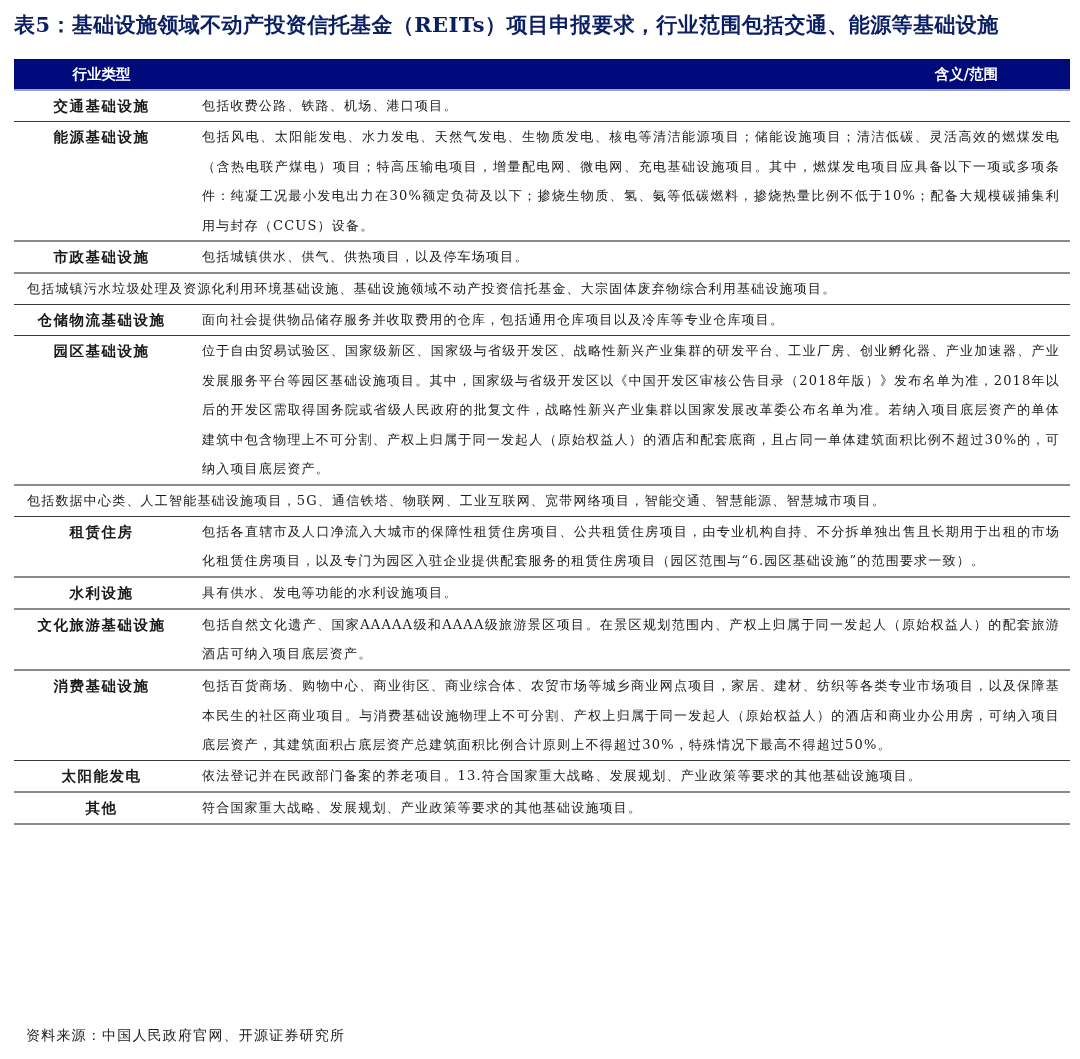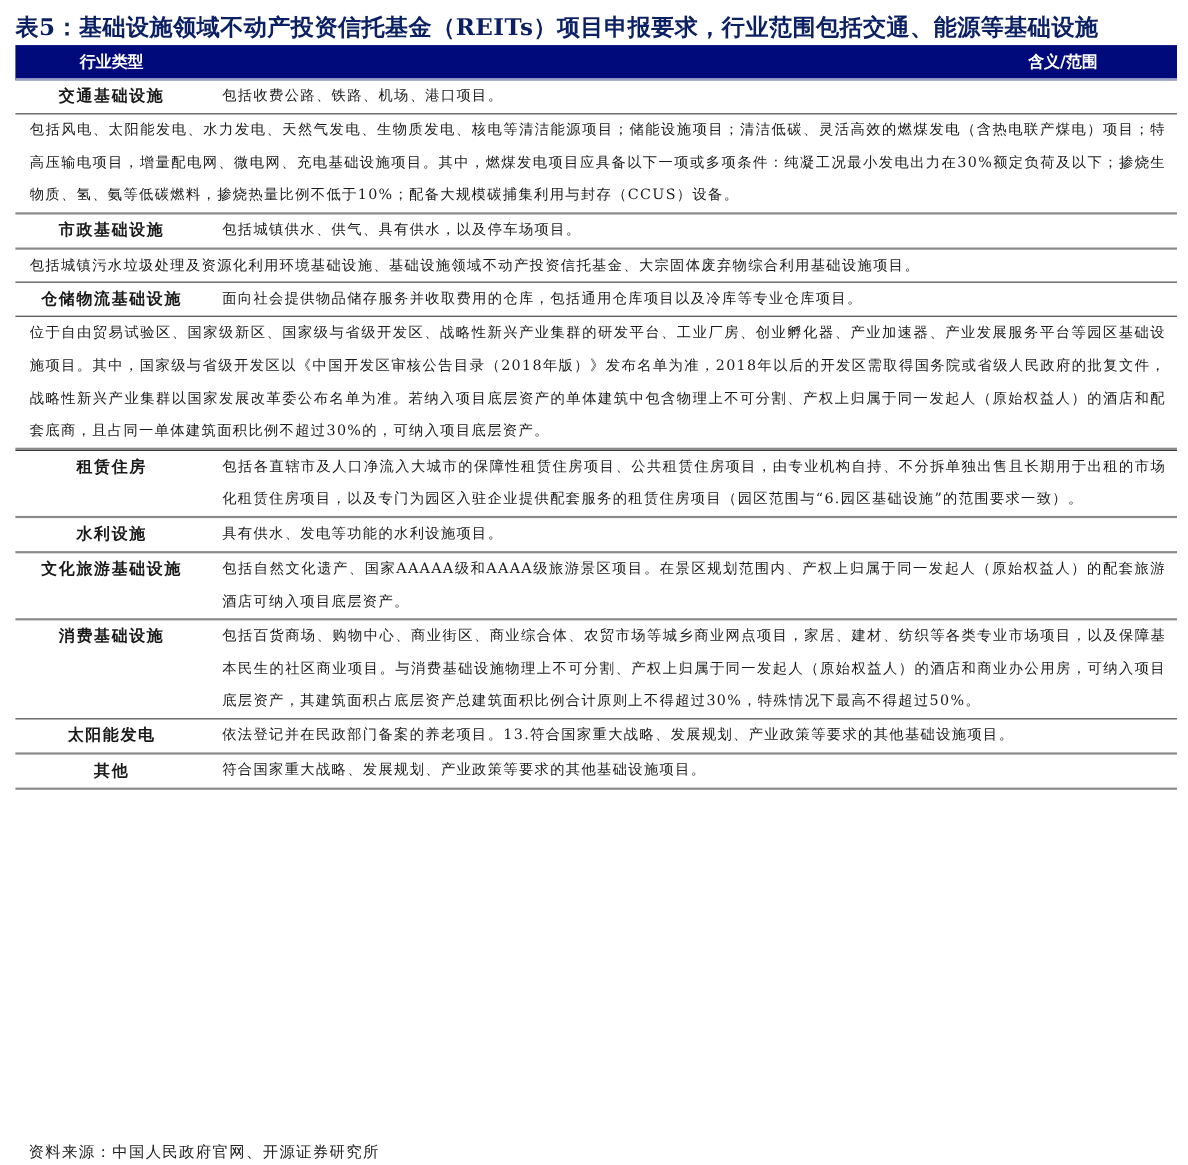--- a/index.html
+++ b/index.html
@@ -7,21 +7,21 @@
       width: 1080px; height: 1059px; overflow: hidden; position: relative;
       font-family: "DejaVu Serif", "Liberation Serif", serif;
       color: #1a1a1a;
     }
     .title {
       position: absolute; left: 14px; top: 13px; width: 1060px;
       font-size: 21px; font-weight: bold; color: #0b1f63;
       letter-spacing: 0.4px; white-space: nowrap; line-height: 24px;
     }
     .table {
-      position: absolute; left: 14px; top: 41px; width: 1056px;
+      position: absolute; left: 14px; top: 59px; width: 1056px;
     }
     .thead {
       display: flex; background: #000a7a; color: #ffffff; height: 30px;
       align-items: center; font-weight: bold; font-size: 14.5px;
       border-bottom: 2px solid #9aa0c8;
     }
     .thead .c1 { width: 175px; text-align: center; }
     .thead .c2 { flex: 1; text-align: right; padding-right: 72px; }
     .row {
       display: flex; border-bottom: 1.5px solid #3a3a3a;
@@ -33,56 +33,59 @@
       letter-spacing: 1.5px;
     }
     .row .c1.normal { font-weight: bold; }
     .row .c2 {
       flex: 1; font-size: 13px; line-height: 29.6px;
       padding-left: 13px; padding-right: 10px;
       letter-spacing: 1.2px; text-align: justify;
     }
     .source {
       position: absolute; left: 26px; top: 1027px;
-      font-size: 14px; letter-spacing: 1.2px; color: #222; margin-top: 12px;
+      font-size: 14px; letter-spacing: 1.2px; color: #222;
     }
   </style>
 </head>
 <body>
 
 <div class="title">表5：基础设施领域不动产投资信托基金（REITs）项目申报要求，行业范围包括交通、能源等基础设施</div>
 
 <div class="table">
   <div class="thead">
     <div class="c1">行业类型</div>
     <div class="c2">含义/范围</div>
   </div>
 
   <div class="row">
     <div class="c1">交通基础设施</div>
     <div class="c2">包括收费公路、铁路、机场、港口项目。</div>
   </div>
   <div class="row gray">
+    <div class="c1">能源基础设施</div>
     <div class="c2">包括风电、太阳能发电、水力发电、天然气发电、生物质发电、核电等清洁能源项目；储能设施项目；清洁低碳、灵活高效的燃煤发电（含热电联产煤电）项目；特高压输电项目，增量配电网、微电网、充电基础设施项目。其中，燃煤发电项目应具备以下一项或多项条件：纯凝工况最小发电出力在30%额定负荷及以下；掺烧生物质、氢、氨等低碳燃料，掺烧热量比例不低于10%；配备大规模碳捕集利用与封存（CCUS）设备。</div>
   </div>
   <div class="row gray">
     <div class="c1">市政基础设施</div>
-    <div class="c2">包括城镇供水、供气、具有供水，以及停车场项目。</div>
+    <div class="c2">包括城镇供水、供气、供热项目，以及停车场项目。</div>
   </div>
   <div class="row">
     <div class="c2">包括城镇污水垃圾处理及资源化利用环境基础设施、基础设施领域不动产投资信托基金、大宗固体废弃物综合利用基础设施项目。</div>
   </div>
   <div class="row">
     <div class="c1">仓储物流基础设施</div>
     <div class="c2">面向社会提供物品储存服务并收取费用的仓库，包括通用仓库项目以及冷库等专业仓库项目。</div>
   </div>
   <div class="row gray">
+    <div class="c1">园区基础设施</div>
     <div class="c2">位于自由贸易试验区、国家级新区、国家级与省级开发区、战略性新兴产业集群的研发平台、工业厂房、创业孵化器、产业加速器、产业发展服务平台等园区基础设施项目。其中，国家级与省级开发区以《中国开发区审核公告目录（2018年版）》发布名单为准，2018年以后的开发区需取得国务院或省级人民政府的批复文件，战略性新兴产业集群以国家发展改革委公布名单为准。若纳入项目底层资产的单体建筑中包含物理上不可分割、产权上归属于同一发起人（原始权益人）的酒店和配套底商，且占同一单体建筑面积比例不超过30%的，可纳入项目底层资产。</div>
   </div>
   <div class="row">
+    <div class="c2">包括数据中心类、人工智能基础设施项目，5G、通信铁塔、物联网、工业互联网、宽带网络项目，智能交通、智慧能源、智慧城市项目。</div>
   </div>
   <div class="row gray">
     <div class="c1">租赁住房</div>
     <div class="c2">包括各直辖市及人口净流入大城市的保障性租赁住房项目、公共租赁住房项目，由专业机构自持、不分拆单独出售且长期用于出租的市场化租赁住房项目，以及专门为园区入驻企业提供配套服务的租赁住房项目（园区范围与“6.园区基础设施”的范围要求一致）。</div>
   </div>
   <div class="row gray">
     <div class="c1">水利设施</div>
     <div class="c2">具有供水、发电等功能的水利设施项目。</div>
   </div>
   <div class="row gray">

